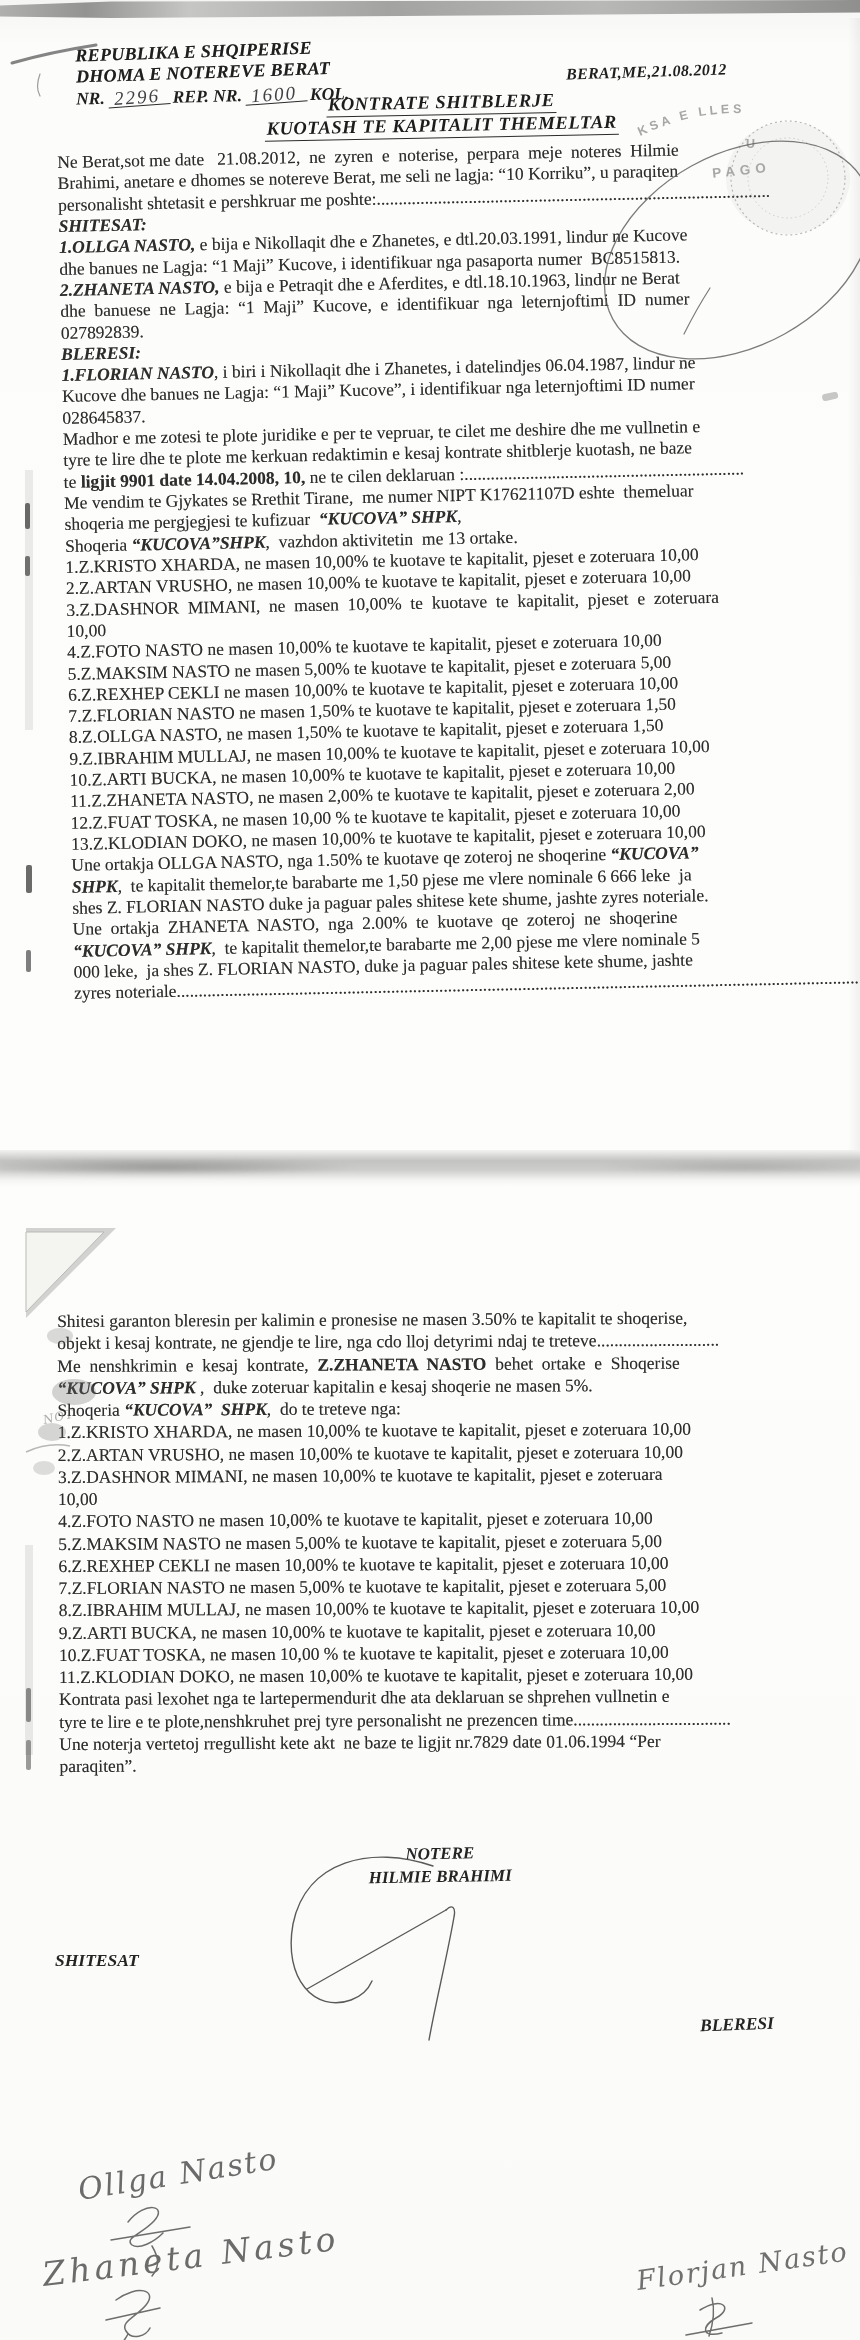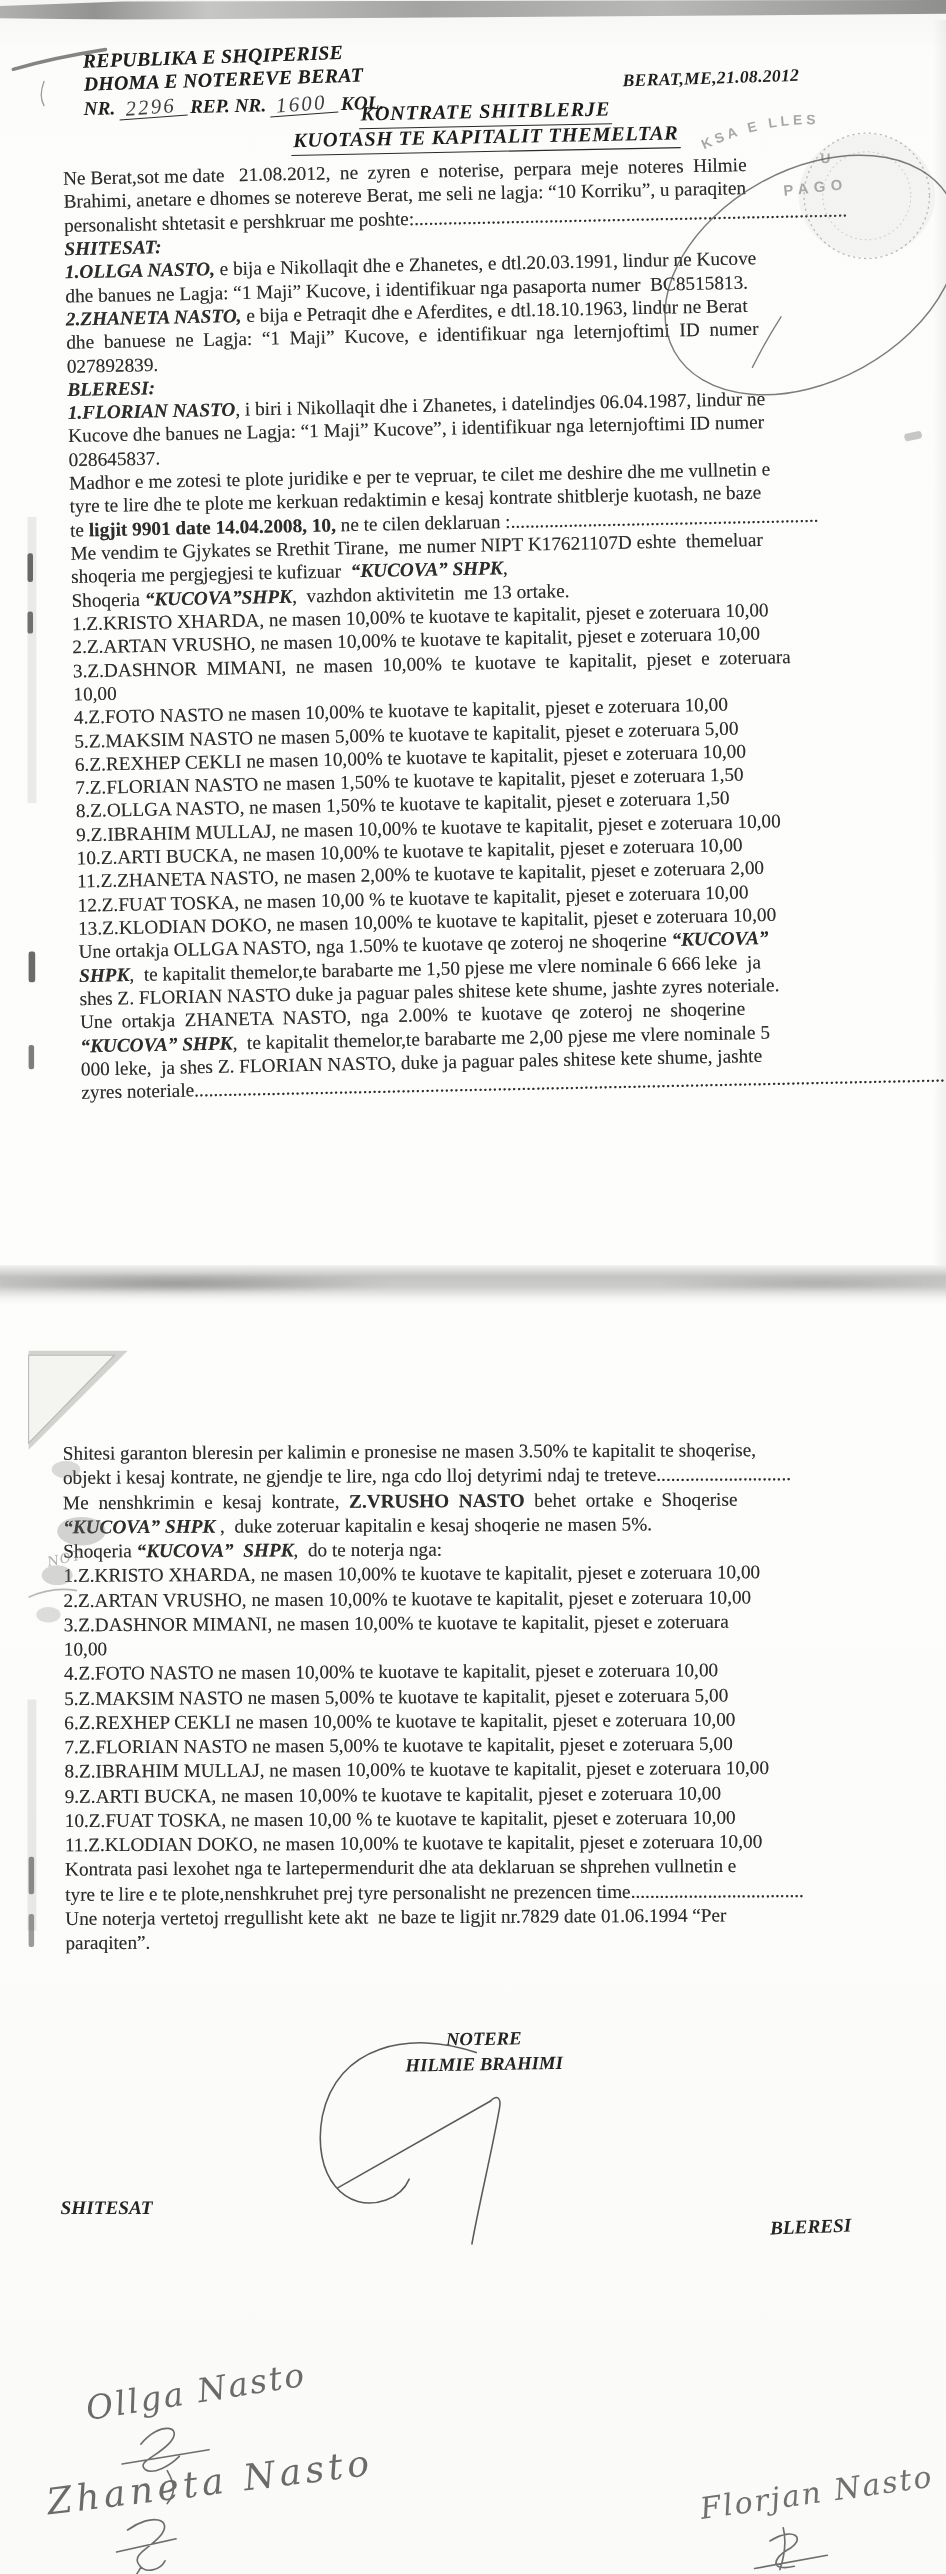--- a/index.html
+++ b/index.html
@@ -44,21 +44,21 @@
   .run-b{font-weight:bold;}
   .run-i{font-style:italic;}
 
   
   .p2-content{position:absolute;left:57px;top:1302px;width:778px;
     transform:rotate(-0.3deg);transform-origin:0 0;}
   .p2-body{position:relative;top:8px;}
   .notere-block{position:absolute;left:290px;top:1843px;width:300px;text-align:center;
     font-weight:bold;font-style:italic;font-size:17px;line-height:22.5px;color:#242424;
     transform:rotate(-1deg);z-index:2;}
-  .shitesat{position:absolute;left:55px;top:1997px;font-weight:bold;font-style:italic;
+  .shitesat{position:absolute;left:55px;top:1950px;font-weight:bold;font-style:italic;
     font-size:17.5px;color:#242424;z-index:2;}
   .bleresi{position:absolute;left:700px;top:2014px;font-weight:bold;font-style:italic;
     font-size:17.5px;color:#242424;transform:rotate(-2deg);z-index:2;}
 
   
   .overlay{position:absolute;left:0;top:0;z-index:5;pointer-events:none;}
   .stamp-text{font-family:"Liberation Sans",sans-serif;font-weight:bold;font-size:12.5px;
     fill:#929290;letter-spacing:3.5px;}
   .stamp-big{font-size:13.5px;letter-spacing:5px;}
   .smudge-text{font-family:"DejaVu Serif",serif;font-style:italic;font-size:12px;fill:#6f6f6f;letter-spacing:1px;}
@@ -136,23 +136,23 @@
 
   <div class="page-sep">
     <div class="sep-smudge"></div>
     <div class="sep-smudge2"></div>
   </div>
 
   <div class="p2-content">
     <div class="p2-body">
         <div class="doc-line"><span>Shitesi garanton bleresin per kalimin e pronesise ne masen 3.50% te kapitalit te shoqerise,</span></div>
         <div class="doc-line"><span>objekt i kesaj kontrate, ne gjendje te lire, nga cdo lloj detyrimi ndaj te treteve............................</span></div>
-        <div class="doc-line"><span>Me  nenshkrimin  e  kesaj  kontrate,  </span><span class="run-b">Z.VRUSHO  NASTO</span><span>  behet  ortake  e  Shoqerise</span></div>
+        <div class="doc-line"><span>Me  nenshkrimin  e  kesaj  kontrate,  </span><span class="run-b">Z.ZHANETA  NASTO</span><span>  behet  ortake  e  Shoqerise</span></div>
         <div class="doc-line"><span class="run-b run-i">“KUCOVA” SHPK</span><span> ,  duke zoteruar kapitalin e kesaj shoqerie ne masen 5%.</span></div>
-        <div class="doc-line"><span>Shoqeria </span><span class="run-b run-i">“KUCOVA”  SHPK</span><span>,  do te noterja nga:</span></div>
+        <div class="doc-line"><span>Shoqeria </span><span class="run-b run-i">“KUCOVA”  SHPK</span><span>,  do te treteve nga:</span></div>
         <div class="doc-line"><span>1.Z.KRISTO XHARDA, ne masen 10,00% te kuotave te kapitalit, pjeset e zoteruara 10,00</span></div>
         <div class="doc-line"><span>2.Z.ARTAN VRUSHO, ne masen 10,00% te kuotave te kapitalit, pjeset e zoteruara 10,00</span></div>
         <div class="doc-line"><span>3.Z.DASHNOR MIMANI, ne masen 10,00% te kuotave te kapitalit, pjeset e zoteruara</span></div>
         <div class="doc-line"><span>10,00</span></div>
         <div class="doc-line"><span>4.Z.FOTO NASTO ne masen 10,00% te kuotave te kapitalit, pjeset e zoteruara 10,00</span></div>
         <div class="doc-line"><span>5.Z.MAKSIM NASTO ne masen 5,00% te kuotave te kapitalit, pjeset e zoteruara 5,00</span></div>
         <div class="doc-line"><span>6.Z.REXHEP CEKLI ne masen 10,00% te kuotave te kapitalit, pjeset e zoteruara 10,00</span></div>
         <div class="doc-line"><span>7.Z.FLORIAN NASTO ne masen 5,00% te kuotave te kapitalit, pjeset e zoteruara 5,00</span></div>
         <div class="doc-line"><span>8.Z.IBRAHIM MULLAJ, ne masen 10,00% te kuotave te kapitalit, pjeset e zoteruara 10,00</span></div>
         <div class="doc-line"><span>9.Z.ARTI BUCKA, ne masen 10,00% te kuotave te kapitalit, pjeset e zoteruara 10,00</span></div>

